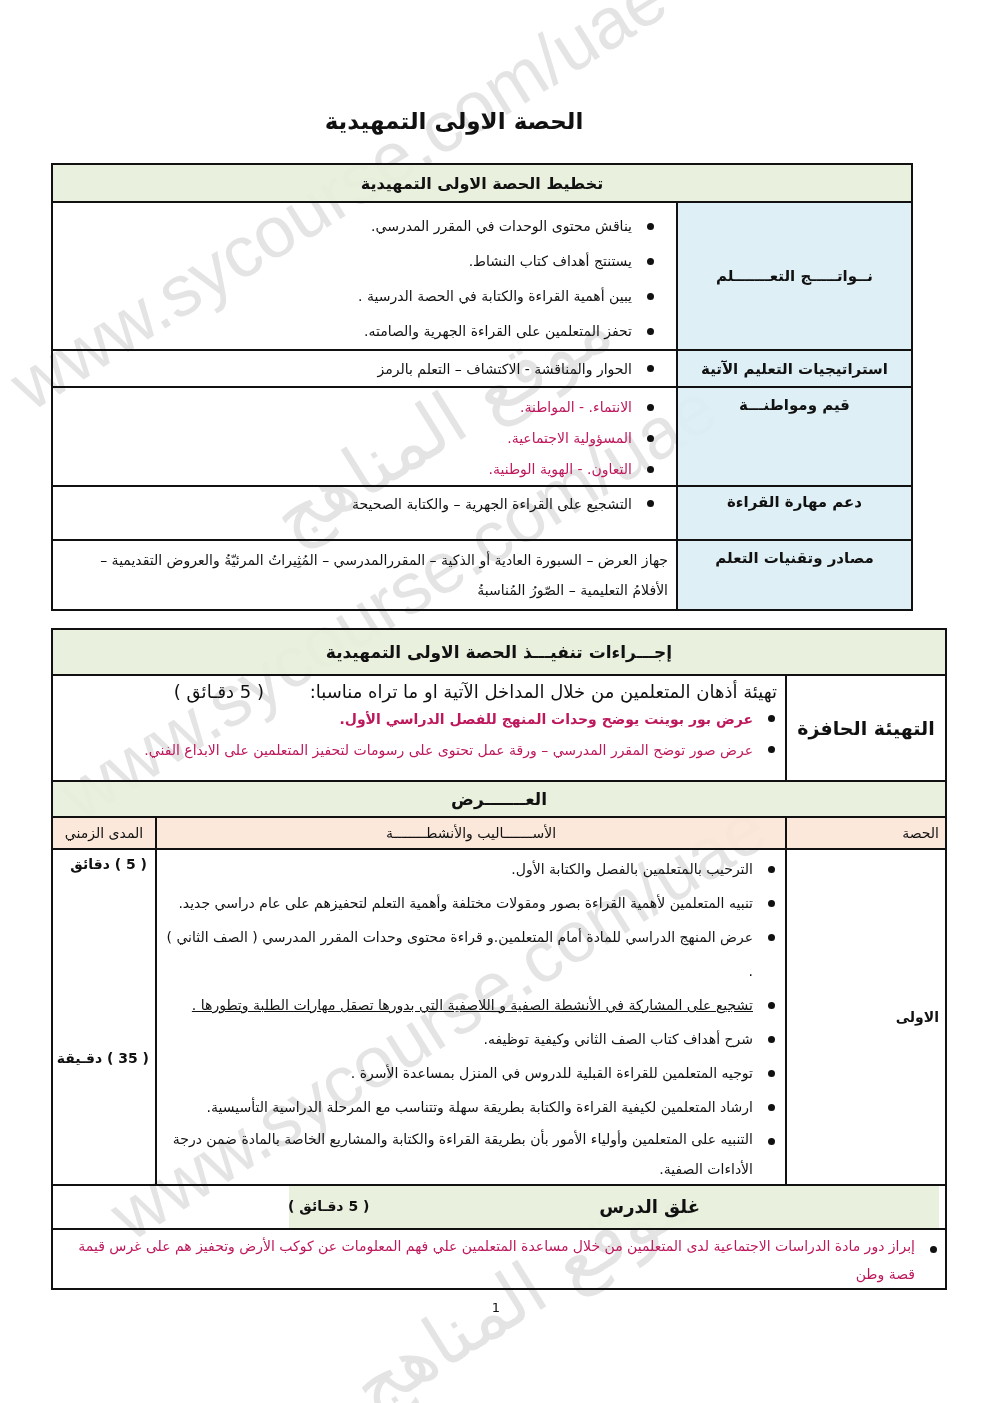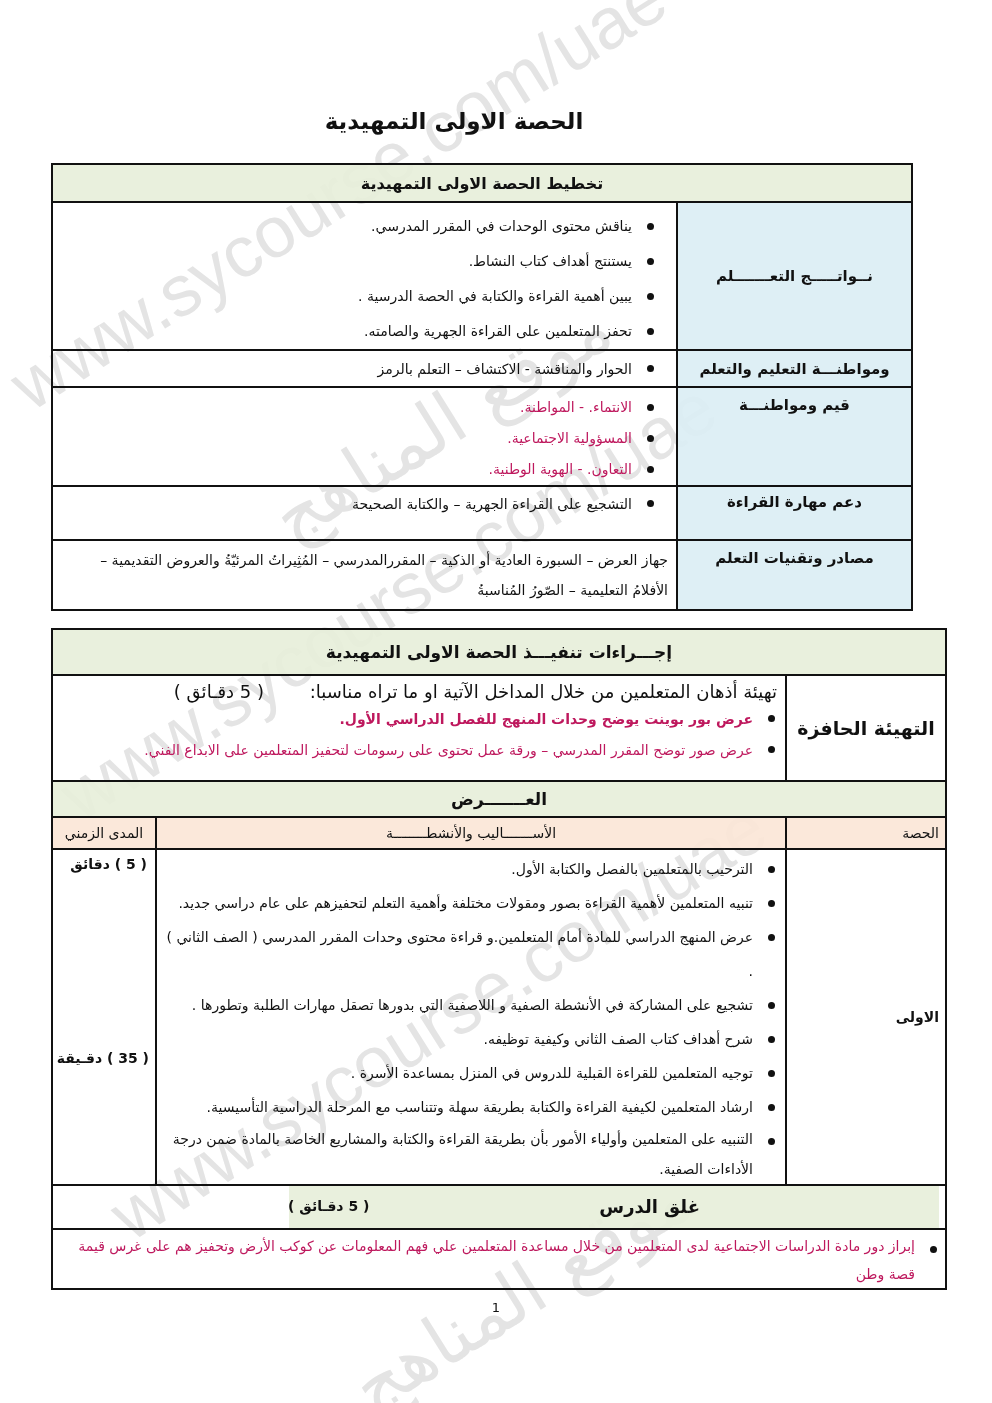--- a/index.html
+++ b/index.html
@@ -59,21 +59,21 @@
     <td>
       <ul class="b" style="padding-top:6px;">
         <li style="line-height:35px;">يناقش محتوى الوحدات في  المقرر المدرسي.</li>
         <li style="line-height:35px;">يستنتج أهداف كتاب النشاط.</li>
         <li style="line-height:35px;">يبين أهمية القراءة والكتابة في الحصة الدرسية .</li>
         <li style="line-height:35px;">تحفز المتعلمين على القراءة الجهرية والصامته.</li>
       </ul>
     </td>
   </tr>
   <tr style="height:37px;">
-    <td class="blue label-cell" style="vertical-align:middle;">ومواطنـــة التعليم والتعلم</td>
+    <td class="blue label-cell" style="vertical-align:middle;">استراتيجيات التعليم الآتية</td>
     <td style="vertical-align:middle;">
       <ul class="b">
             <li>الحوار والمناقشة - الاكتشاف – التعلم بالرمز</li>
           </ul>
     </td>
   </tr>
   <tr style="height:97px;">
     <td class="blue label-cell" style="padding-top:8px;">قيم ومواطنـــة</td>
     <td>
       <ul class="b" style="padding-top:4px;">
@@ -129,21 +129,21 @@
     <td class="peach" style="vertical-align:middle;text-align:center;font-size:14px;">الأســـــــاليب والأنشطــــــــة</td>
     <td class="peach" style="vertical-align:middle;text-align:center;font-size:14px;">المدى الزمني</td>
   </tr>
   <tr style="height:322px;">
     <td style="vertical-align:middle;padding-right:6px;font-size:14px;font-weight:bold;">الاولى</td>
     <td>
       <ul class="b top" style="padding-top:2px;padding-right:4px;">
         <li style="line-height:34px;">الترحيب  بالمتعلمين بالفصل والكتابة الأول.</li>
         <li style="line-height:34px;">تنبيه  المتعلمين لأهمية القراءة بصور ومقولات مختلفة وأهمية التعلم لتحفيزهم على عام دراسي جديد.</li>
         <li style="line-height:34px;">عرض المنهج الدراسي للمادة أمام المتعلمين.و قراءة محتوى وحدات المقرر المدرسي ( الصف الثاني ) .</li>
-        <li style="line-height:34px;">تشجيع على المشاركة في الأنشطة الصفية و اللاصفية التي بدورها تصقل مهارات الطلبة وتطورها .</li>
+        <li style="line-height:34px;text-decoration:underline;">تشجيع على المشاركة في الأنشطة الصفية و اللاصفية التي بدورها تصقل مهارات الطلبة وتطورها .</li>
         <li style="line-height:34px;">شرح أهداف كتاب الصف الثاني وكيفية توظيفه.</li>
         <li style="line-height:34px;">توجيه المتعلمين للقراءة القبلية للدروس في المنزل بمساعدة الأسرة .</li>
         <li style="line-height:34px;">ارشاد المتعلمين لكيفية القراءة والكتابة بطريقة سهلة وتتناسب مع المرحلة الدراسية التأسيسية.</li>
         <li style="line-height:30px;">التنبيه على المتعلمين وأولياء الأمور بأن بطريقة القراءة والكتابة والمشاريع الخاصة بالمادة ضمن درجة الأداءات الصفية.</li>
       </ul>
     </td>
     <td style="position:relative;">
       <div style="position:absolute;top:6px;right:8px;font-weight:bold;font-size:14px;">( 5 ) دقائق</div>
       <div style="position:absolute;top:200px;right:6px;font-weight:bold;font-size:14px;">( 35 ) دقـيقة</div>
     </td>

